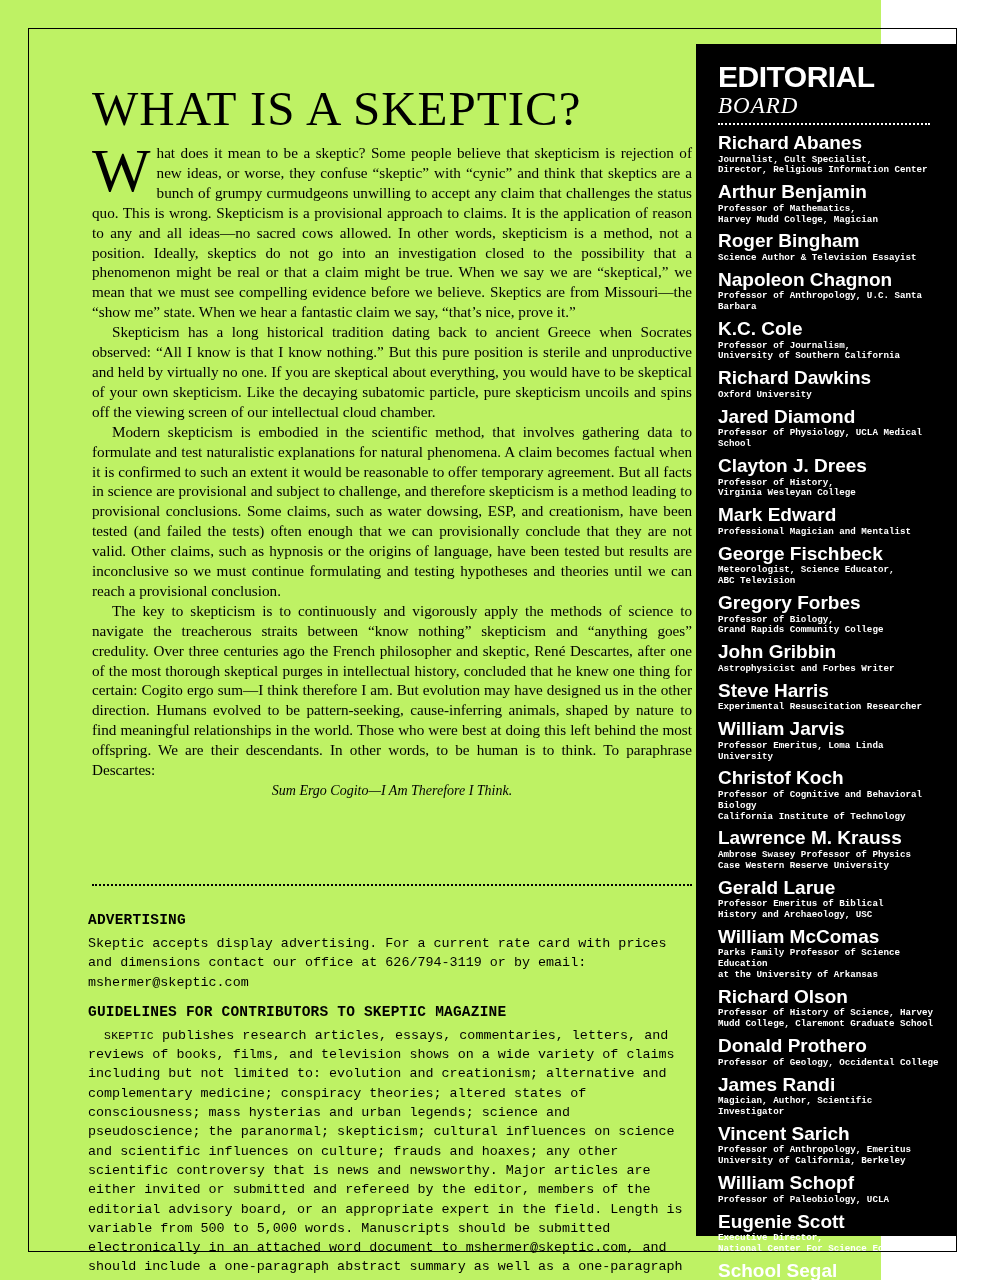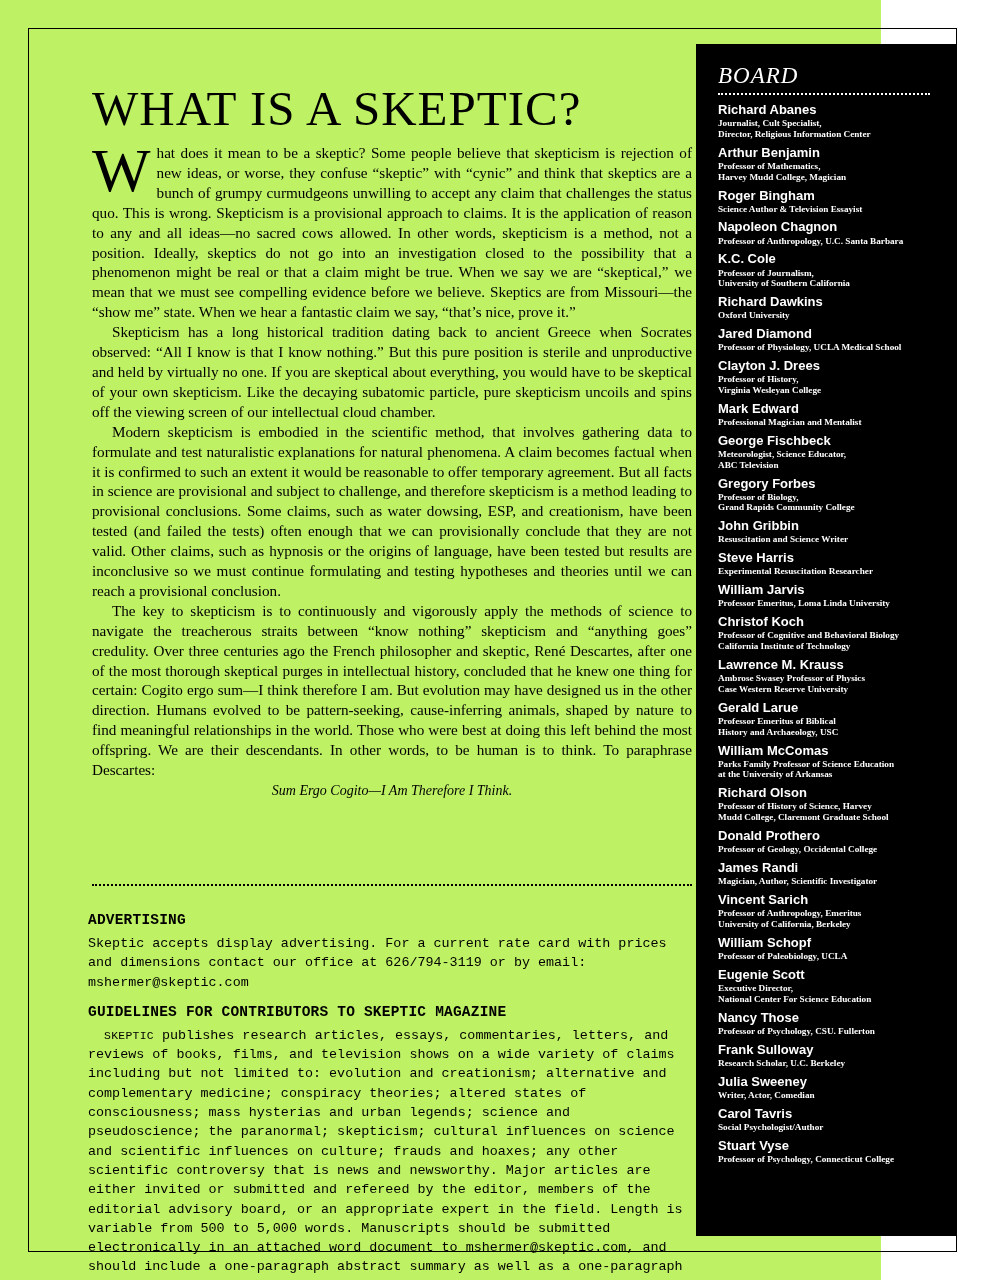--- a/index.html
+++ b/index.html
@@ -99,30 +99,30 @@
     font-style:italic;
   }
   .panel-rule{
     border-top:2px dotted #ffffff;
     margin:6px 0 8px 0;
     width:212px;
     height:0;
   }
   .member{margin-bottom:6.2px;}
   .m-name{
-    font-size:13px;
+    font-size:19px;
     font-weight:bold;
     line-height:1.08;
     font-family:"Liberation Sans",sans-serif;
   }
   .m-title{
     font-size:9.2px;
     font-weight:bold;
     line-height:1.17;
-    font-family:Liberation Serif, serif;
+    font-family:Liberation Mono, monospace;
     margin-top:1px;
   }
 </style>
 </head>
 <body>
 
 <div class="page">
   <div class="frame"></div>
 
   <div class="article">
@@ -142,20 +142,21 @@
 
   <div class="lower">
     <h3>ADVERTISING</h3>
     <p>Skeptic accepts display advertising. For a current rate card with prices and dimensions contact our office at 626/794-3119 or by email: mshermer@skeptic.com</p>
 
     <h3>GUIDELINES FOR CONTRIBUTORS TO SKEPTIC MAGAZINE</h3>
     <p><span class="smallcaps">SKEPTIC</span><span> publishes research articles, essays, commentaries, letters, and reviews of books, films, and television shows on a wide variety of claims including but not limited to: evolution and creationism; alternative and complementary medicine; conspiracy theories; altered states of consciousness; mass hysterias and urban legends; science and pseudoscience; the paranormal; skepticism; cultural influences on science and scientific influences on culture; frauds and hoaxes; any other scientific controversy that is news and newsworthy. Major articles are either invited or submitted and refereed by the editor, members of the editorial advisory board, or an appropriate expert in the field. Length is variable from 500 to 5,000 words. Manuscripts should be submitted electronically in an attached word document to mshermer@skeptic.com, and should include a one-paragraph abstract summary as well as a one-paragraph author bio and full contact information. See the complete Writer’s Guidelines at www.skeptic.com.</span></p>
   </div>
 
   <div class="panel">
+    <div class="panel-title">EDITORIAL</div>
     <div class="panel-sub">BOARD</div>
     <div class="panel-rule"></div>
     <div id="member-list">
         <div class="member">
           <div class="m-name">Richard Abanes</div>
           <div class="m-title">Journalist, Cult Specialist,<br>Director, Religious Information Center</div>
         </div>
         <div class="member">
           <div class="m-name">Arthur Benjamin</div>
           <div class="m-title">Professor of Mathematics,<br>Harvey Mudd College, Magician</div>
@@ -191,21 +192,21 @@
         <div class="member">
           <div class="m-name">George Fischbeck</div>
           <div class="m-title">Meteorologist, Science Educator,<br>ABC Television</div>
         </div>
         <div class="member">
           <div class="m-name">Gregory Forbes</div>
           <div class="m-title">Professor of Biology,<br>Grand Rapids Community College</div>
         </div>
         <div class="member">
           <div class="m-name">John Gribbin</div>
-          <div class="m-title">Resuscitation and Science Writer</div>
+          <div class="m-title">Astrophysicist and Forbes Writer</div>
         </div>
         <div class="member">
           <div class="m-name">Steve Harris</div>
           <div class="m-title">Experimental Resuscitation Researcher</div>
         </div>
         <div class="member">
           <div class="m-name">William Jarvis</div>
           <div class="m-title">Professor Emeritus, Loma Linda University</div>
         </div>
         <div class="member">
@@ -242,21 +243,21 @@
         </div>
         <div class="member">
           <div class="m-name">William Schopf</div>
           <div class="m-title">Professor of Paleobiology, UCLA</div>
         </div>
         <div class="member">
           <div class="m-name">Eugenie Scott</div>
           <div class="m-title">Executive Director,<br>National Center For Science Education</div>
         </div>
         <div class="member">
-          <div class="m-name">Nancy Those</div>
+          <div class="m-name">School Segal</div>
           <div class="m-title">Professor of Psychology, CSU. Fullerton</div>
         </div>
         <div class="member">
           <div class="m-name">Frank Sulloway</div>
           <div class="m-title">Research Scholar, U.C. Berkeley</div>
         </div>
         <div class="member">
           <div class="m-name">Julia Sweeney</div>
           <div class="m-title">Writer, Actor, Comedian</div>
         </div>

